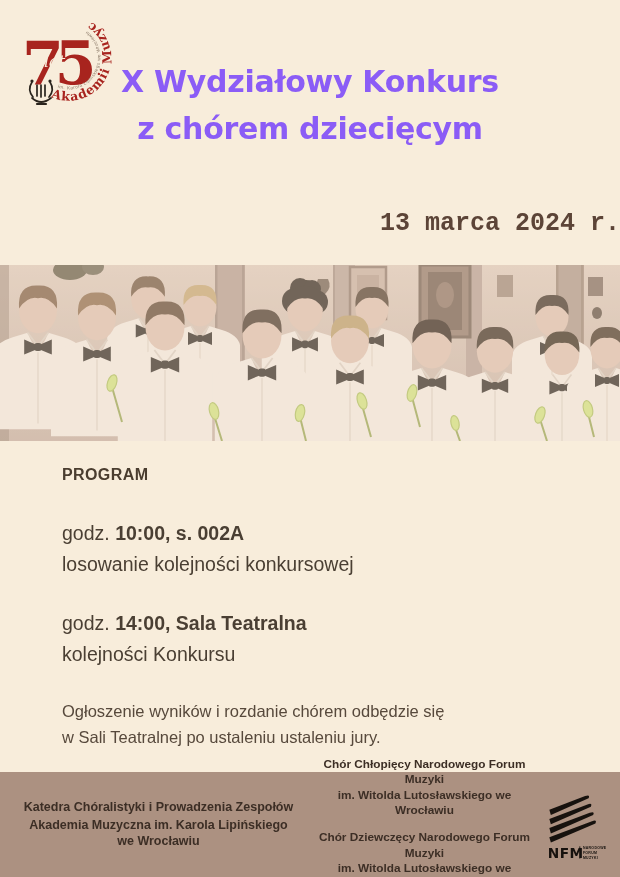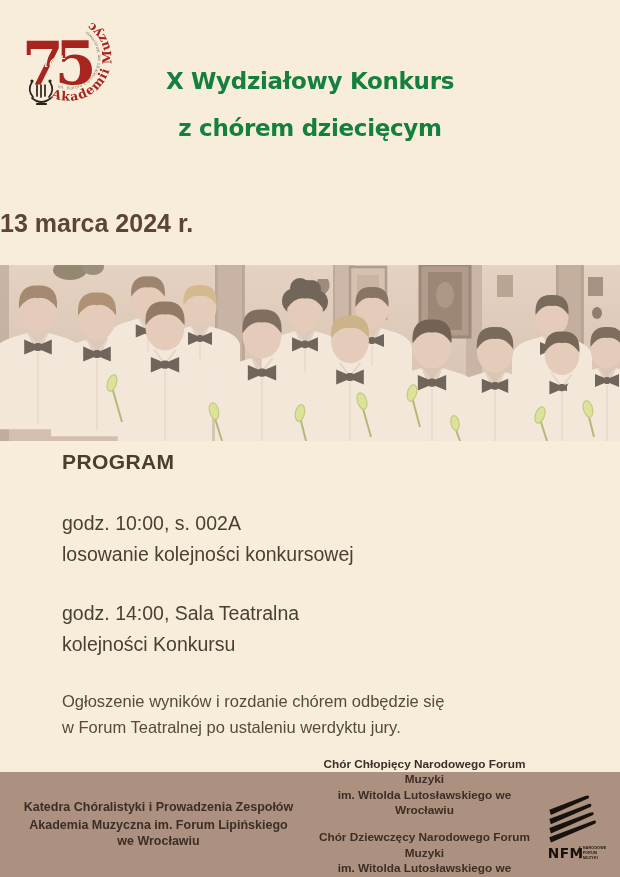--- a/index.html
+++ b/index.html
@@ -7,37 +7,37 @@
     position:relative;width:620px;height:877px;margin:0 auto;
     background:#f8eddb;overflow:hidden;
     font-family:"Liberation Sans",sans-serif;
   }
   
   .logo75{position:absolute;left:10px;top:6px;width:116px;height:108px;}
   
   .title{
     position:absolute;top:58px;left:0;width:620px;text-align:center;
     font-family:"DejaVu Sans",sans-serif;font-weight:700;
-    font-size:23px;line-height:47px;color:#15803d;letter-spacing:-0.3px;
+    font-size:30px;line-height:47px;color:#8b5cf6;letter-spacing:-0.3px;
   }
   .date{
-    position:absolute;top:209px;left:0;width:620px;text-align:left;
-    font-family:Liberation Sans, sans-serif;font-weight:700;
+    position:absolute;top:209px;left:0;width:620px;text-align:right;
+    font-family:Liberation Mono, monospace;font-weight:700;
     font-size:25px;color:#5c4437;
   }
   
   .photo{position:absolute;top:265px;left:0;width:620px;height:176px;}
   
   .program{position:absolute;top:450px;left:62px;right:40px;color:#4a3f33;}
   .program h2{
-    margin:0 0 34px 0;font-size:21px;letter-spacing:0.4px;
+    margin:16px 0 34px 0;font-size:16px;letter-spacing:0.4px;
     font-weight:700;color:#4a3d2f;
   }
   .prog-item{font-size:19.5px;line-height:31px;margin-bottom:28px;font-weight:400;}
-  .prog-item b{font-weight:400;}
+  .prog-item b{font-weight:700;}
   .note{margin-top:26px;font-size:16.5px;line-height:26px;color:#57493c;}
   
   .footer{
     position:absolute;top:772px;left:0;width:620px;height:105px;
     background:#ac9181;display:flex;align-items:center;
     padding:0 12px;box-sizing:border-box;gap:6px;
     color:#3c2e25;
   }
   .f-col{display:flex;flex-direction:column;justify-content:center;text-align:center;}
   .f-col1{width:302px;gap:1px;font-size:12.5px;font-weight:700;line-height:1.35;}
@@ -171,31 +171,31 @@
       <div>losowanie kolejności konkursowej</div>
     </div>
 
     <div class="prog-item">
       <div><span>godz. </span><b>14:00, Sala Teatralna</b></div>
       <div>kolejności Konkursu</div>
     </div>
 
     <div class="note">
       <div>Ogłoszenie wyników i rozdanie chórem odbędzie się</div>
-      <div>w Forum Teatralnej po ustaleniu werdyktu jury.</div>
+      <div>w Sali Teatralnej po ustaleniu ustaleniu jury.</div>
     </div>
   </div>
 
   <div class="footer">
     <div class="f-col f-col1">
       <div>
         <div>Katedra Chóralistyki i Prowadzenia Zespołów</div>
       </div>
       <div>
-        <div>Akademia Muzyczna im. Forum Lipińskiego</div>
+        <div>Akademia Muzyczna im. Karola Lipińskiego</div>
         <div>we Wrocławiu</div>
       </div>
     </div>
     <div class="f-col f-col2">
       <div>
         <div>Chór Chłopięcy Narodowego Forum Muzyki</div>
         <div>im. Witolda Lutosławskiego we Wrocławiu</div>
       </div>
       <div>
         <div>Chór Dziewczęcy Narodowego Forum Muzyki</div>

